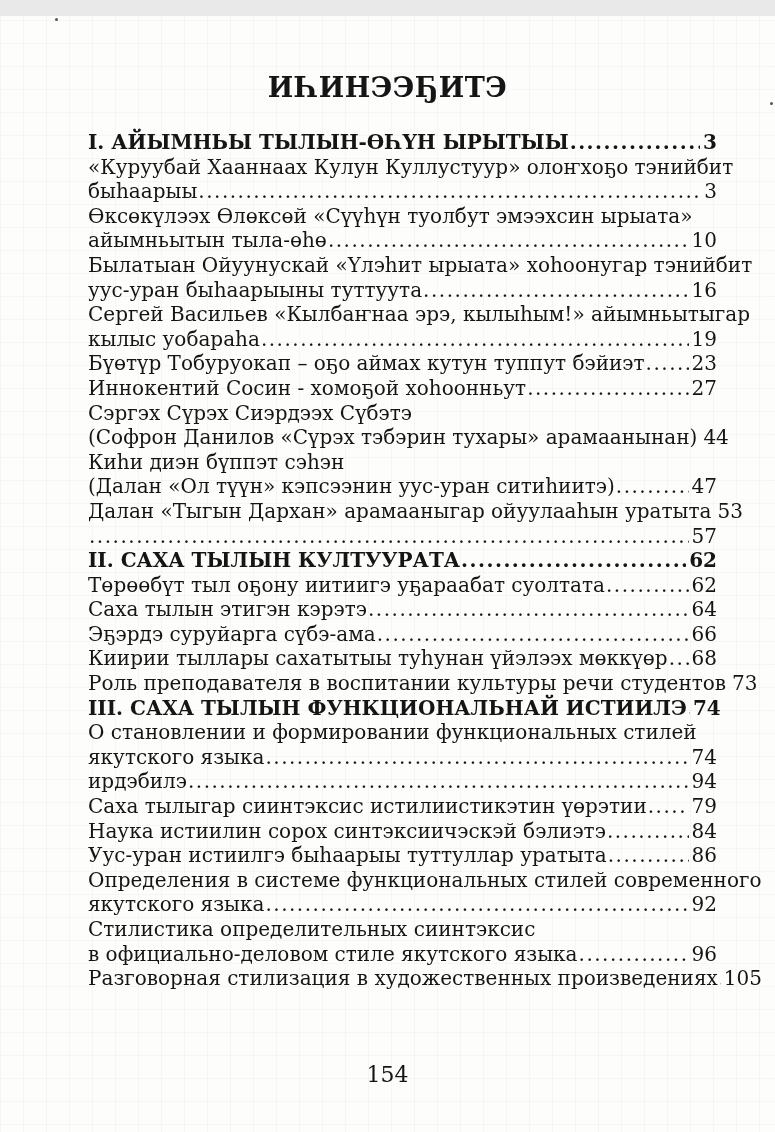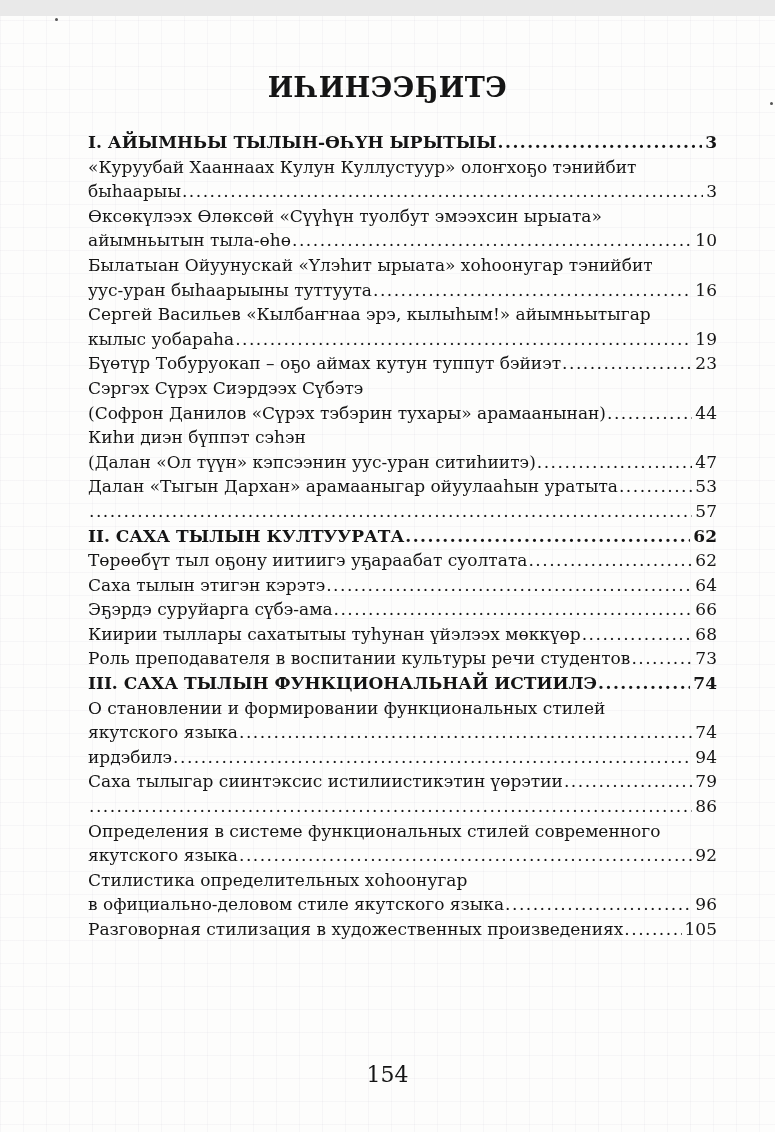--- a/index.html
+++ b/index.html
@@ -20,21 +20,21 @@
   }
   .title {
     padding-top: 56px;
     text-align: center;
     font-size: 27px;
     font-weight: bold;
     letter-spacing: 0.5px;
   }
   .toc {
     margin: 27px 58px 0 88px;
-    font-size: 17px;
+    font-size: 20px;
   }
   .row {
     display: flex;
     align-items: baseline;
     line-height: 24.6px;
     white-space: nowrap;
   }
   .row.section { font-weight: bold; }
   .row .text { flex: 0 0 auto; }
   .row .dots {
@@ -124,20 +124,25 @@
     <span class="dots"></span>
     <span class="page">19</span>
   </div>
 
   <div class="row">
     <span class="text">Бүөтүр Тобуруокап – оҕо аймах кутун туппут бэйиэт</span>
     <span class="dots"></span>
     <span class="page">23</span>
   </div>
 
+  <div class="row">
+    <span class="text">Иннокентий Сосин - хомоҕой хоһоонньут</span>
+    <span class="dots"></span>
+    <span class="page">27</span>
+  </div>
 
   <div class="row">
     <span class="text">Сэргэх Сүрэх Сиэрдээх Сүбэтэ</span>
 
   </div>
 
   <div class="row">
     <span class="text">(Софрон Данилов «Сүрэх тэбэрин тухары» арамаанынан)</span>
     <span class="dots"></span>
     <span class="page">44</span>
@@ -224,39 +229,45 @@
     <span class="dots"></span>
     <span class="page">94</span>
   </div>
 
   <div class="row">
     <span class="text">Саха тылыгар сиинтэксис истилиистикэтин үөрэтии</span>
     <span class="dots"></span>
     <span class="page">79</span>
   </div>
 
-
-  <div class="row">
+  <div class="row">
+    <span class="text">Наука истиилин сорох синтэксиичэскэй бэлиэтэ</span>
+    <span class="dots"></span>
+    <span class="page">84</span>
+  </div>
+
+  <div class="row">
+    <span class="text">Уус-уран истиилгэ быһаарыы туттуллар уратыта</span>
     <span class="dots"></span>
     <span class="page">86</span>
   </div>
 
   <div class="row">
     <span class="text">Определения в системе функциональных стилей современного</span>
 
   </div>
 
   <div class="row">
     <span class="text">якутского языка</span>
     <span class="dots"></span>
     <span class="page">92</span>
   </div>
 
   <div class="row">
-    <span class="text">Стилистика определительных хоһоонугар</span>
+    <span class="text">Стилистика определительных сиинтэксис</span>
 
   </div>
 
   <div class="row">
     <span class="text">в официально-деловом стиле якутского языка</span>
     <span class="dots"></span>
     <span class="page">96</span>
   </div>
 
   <div class="row">

